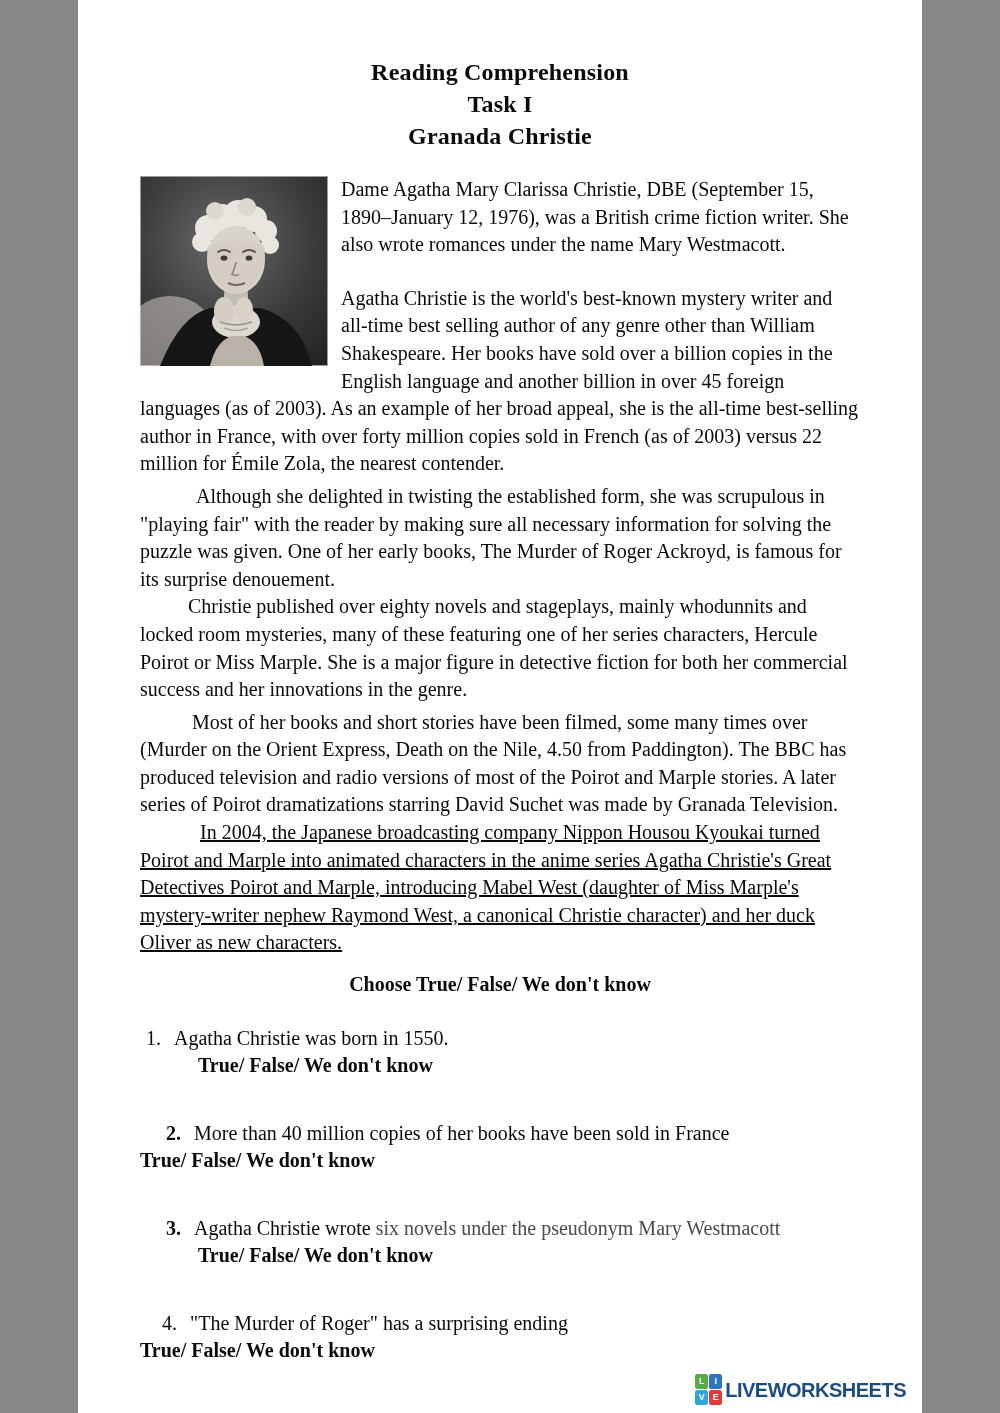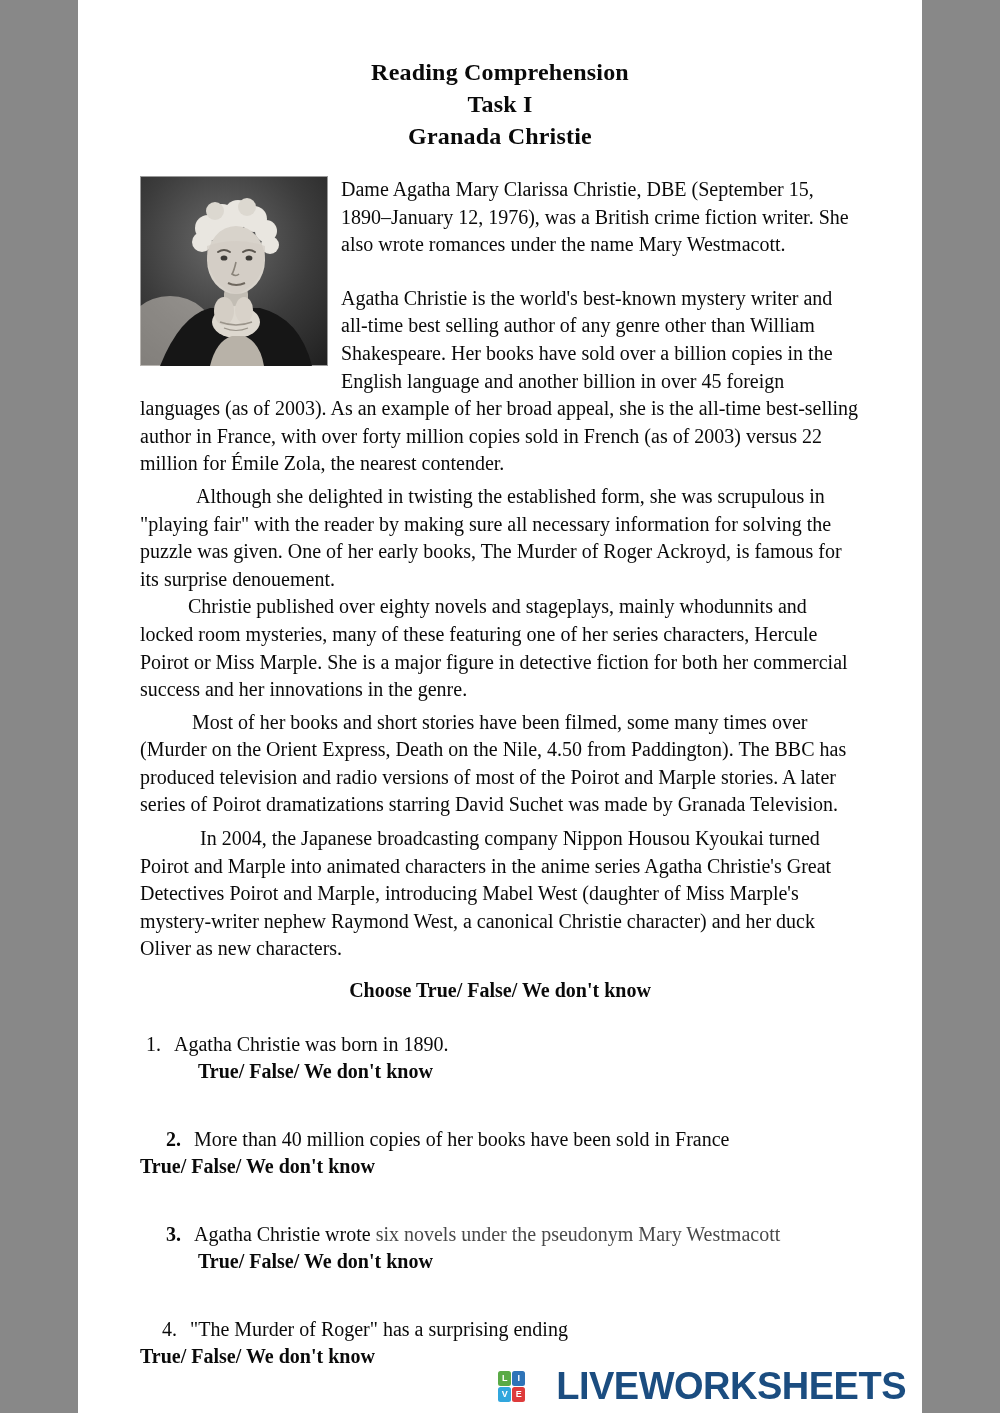--- a/index.html
+++ b/index.html
@@ -30,21 +30,21 @@
     height: 212px;
     margin-right: 13px;
   }
   .portrait-float svg { display: block; width: 188px; height: 190px; }
   .para { text-align: left; }
   .p0 { margin-top: 24px; }
   .p1 { margin-top: 26px; }
   .p2 { margin-top: 0; text-indent: 48px; }
   .p3 { margin-top: 5px; text-indent: 56px; }
   .p4 { margin-top: 5px; text-indent: 52px; }
-  .p5 { margin-top: 6px; text-indent: 60px; }
+  .p5 { margin-top: 0; text-indent: 60px; text-decoration: underline; }
   
   .questions { clear: both; font-size: 20px; line-height: 27.5px; }
   .q-heading {
     font-weight: bold;
     margin-top: 14px;
     text-align: center;
   }
   .question { margin-top: 0; }
   .q-first { margin-top: 26px; }
   .question + .question { margin-top: 40px; }
@@ -81,24 +81,23 @@
     justify-content: center;
     color: #ffffff;
     font-family: "Liberation Sans", sans-serif;
     font-weight: bold;
     font-size: 9px;
     line-height: 1;
   }
   .logo-wordmark {
     font-family: "Liberation Sans", sans-serif;
     font-weight: bold;
-    font-size: 38px;
+    font-size: 20px;
     letter-spacing: -0.5px;
     line-height: 1;
-    margin-left: 28px;
   }
 </style>
 </head>
 <body>
 
 <div class="page">
 
   <div class="title-block">
     <div class="title-line">Reading Comprehension</div>
     <div class="title-line">Task I</div>
@@ -168,21 +167,21 @@
     <p class="para p2">Christie published over eighty novels and stageplays, mainly whodunnits and locked room mysteries, many of these featuring one of her series characters, Hercule Poirot or Miss Marple. She is a major figure in detective fiction for both her commercial success and her innovations in the genre.</p>
     <p class="para p4">Most of her books and short stories have been filmed, some many times over (Murder on the Orient Express, Death on the Nile, 4.50 from Paddington). The BBC has produced television and radio versions of most of the Poirot and Marple stories. A later series of Poirot dramatizations starring David Suchet was made by Granada Television.</p>
     <p class="para p5">In 2004, the Japanese broadcasting company Nippon Housou Kyoukai turned Poirot and Marple into animated characters in the anime series Agatha Christie's Great Detectives Poirot and Marple, introducing Mabel West (daughter of Miss Marple's mystery-writer nephew Raymond West, a canonical Christie character) and her duck Oliver as new characters.</p>
   </div>
 
   <div class="questions">
     <div class="q-heading">Choose True/ False/ We don't know</div>
 
     <div class="question q-first">
       <div class="q-line q-pad-1">
-        <span class="q-num">1.</span><span class="q-text">Agatha Christie was born in 1890.</span>
+        <span class="q-num">1.</span><span class="q-text">Agatha Christie was born in 1550.</span>
       </div>
       <div class="q-options q-opts-indent">True/ False/ We don't know</div>
     </div>
 
     <div class="question">
       <div class="q-line q-pad-2">
         <span class="q-num bold">2.</span><span class="q-text">More than 40 million copies of her books have been sold in France</span>
       </div>
       <div class="q-options">True/ False/ We don't know</div>
     </div>

